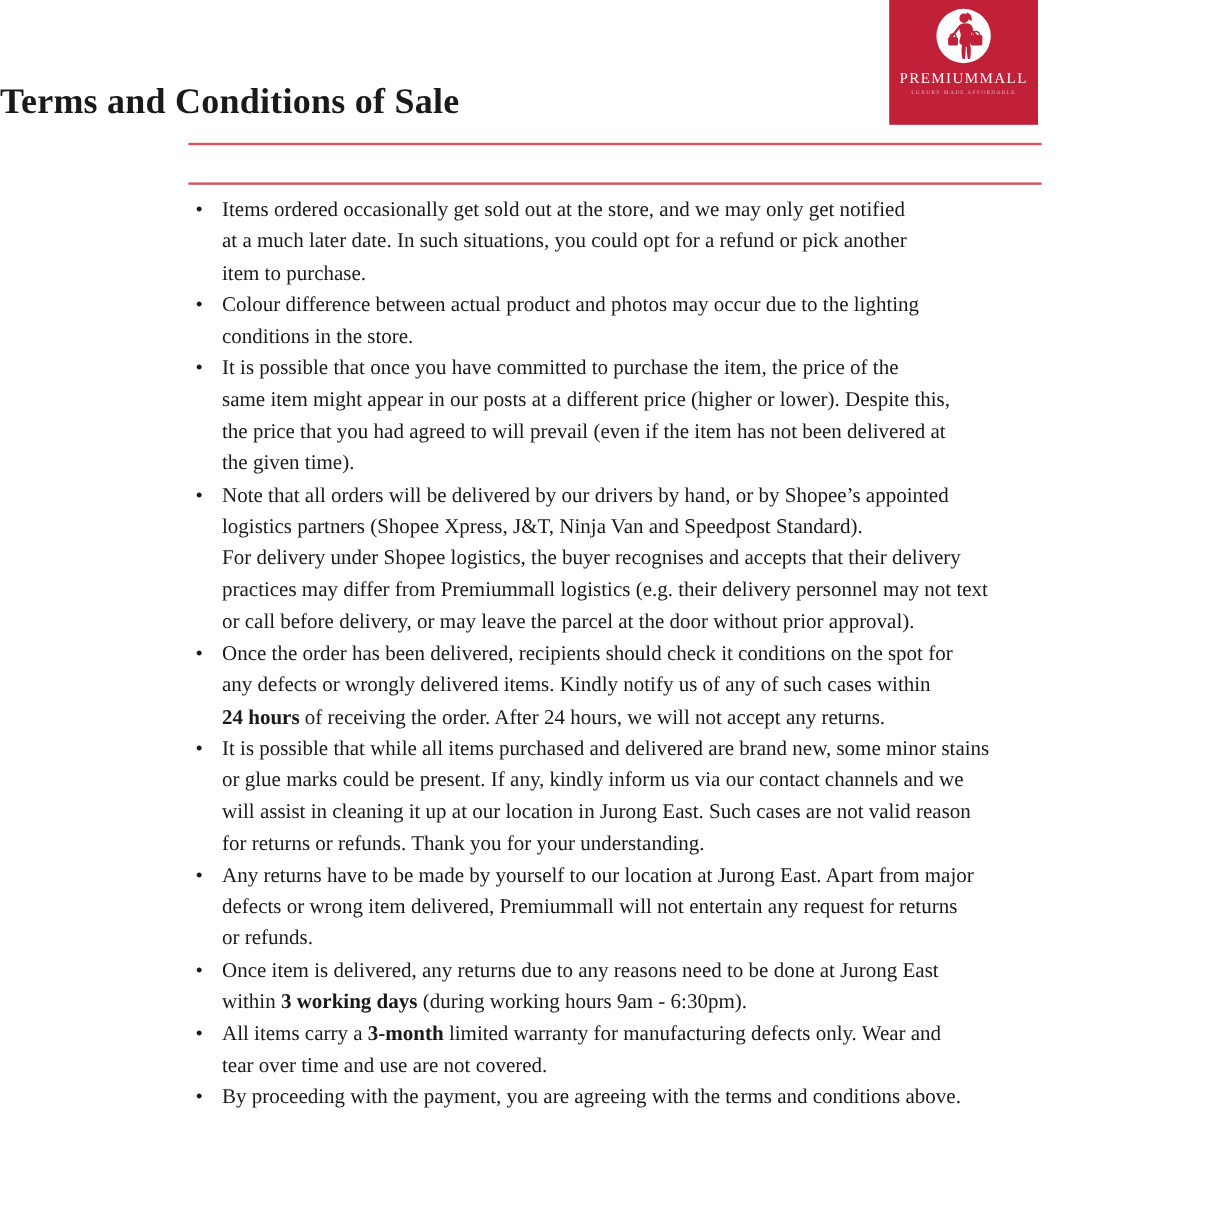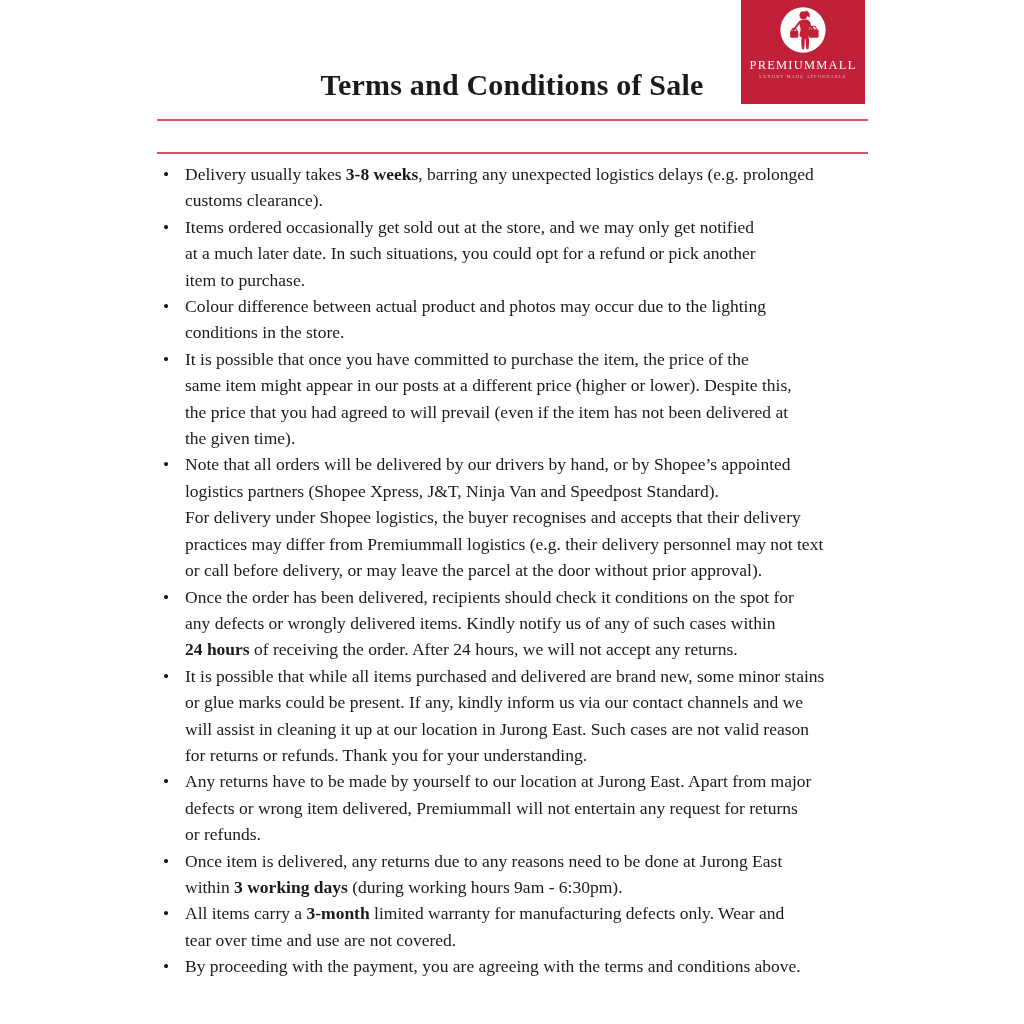--- a/index.html
+++ b/index.html
@@ -31,21 +31,21 @@
     margin-top:3px;white-space:nowrap;font-weight:400;
   }
   .tagline{
     color:#e8b7bd;font-size:4.5px;letter-spacing:1.1px;
     margin-top:1px;white-space:nowrap;
   }
 
   
   .title{
     position:absolute;top:68px;left:0;width:1024px;
-    text-align:center;font-size:30px;font-weight:bold;
+    font-size:30px;font-weight:bold;
     letter-spacing:0.2px;
   }
 
   
   .rule{position:absolute;left:157px;width:711px;height:0;border-top:2px solid var(--rule);}
   .rule-top{top:119px;}
   .rule-bottom{top:152px;}
   .notice{
     position:absolute;top:123px;left:157px;width:711px;
     text-align:center;font-style:italic;color:var(--note);
@@ -105,22 +105,20 @@
     <div class="brand">PREMIUMMALL</div>
     <div class="tagline">LUXURY MADE AFFORDABLE</div>
   </div>
 
   <h1 class="title">Terms and Conditions of Sale</h1>
 
   <div class="rule rule-top"></div>
   <div class="rule rule-bottom"></div>
 
   <ul class="terms">
-      <li><span>Delivery usually takes </span><b>3-8 weeks</b><span>, barring any unexpected logistics delays (e.g. prolonged
-customs clearance).</span></li>
       <li><span>Items ordered occasionally get sold out at the store, and we may only get notified
 at a much later date. In such situations, you could opt for a refund or pick another
 item to purchase.</span></li>
       <li><span>Colour difference between actual product and photos may occur due to the lighting
 conditions in the store.</span></li>
       <li><span>It is possible that once you have committed to purchase the item, the price of the
 same item might appear in our posts at a different price (higher or lower). Despite this,
 the price that you had agreed to will prevail (even if the item has not been delivered at
 the given time).</span></li>
       <li><span>Note that all orders will be delivered by our drivers by hand, or by Shopee’s appointed

